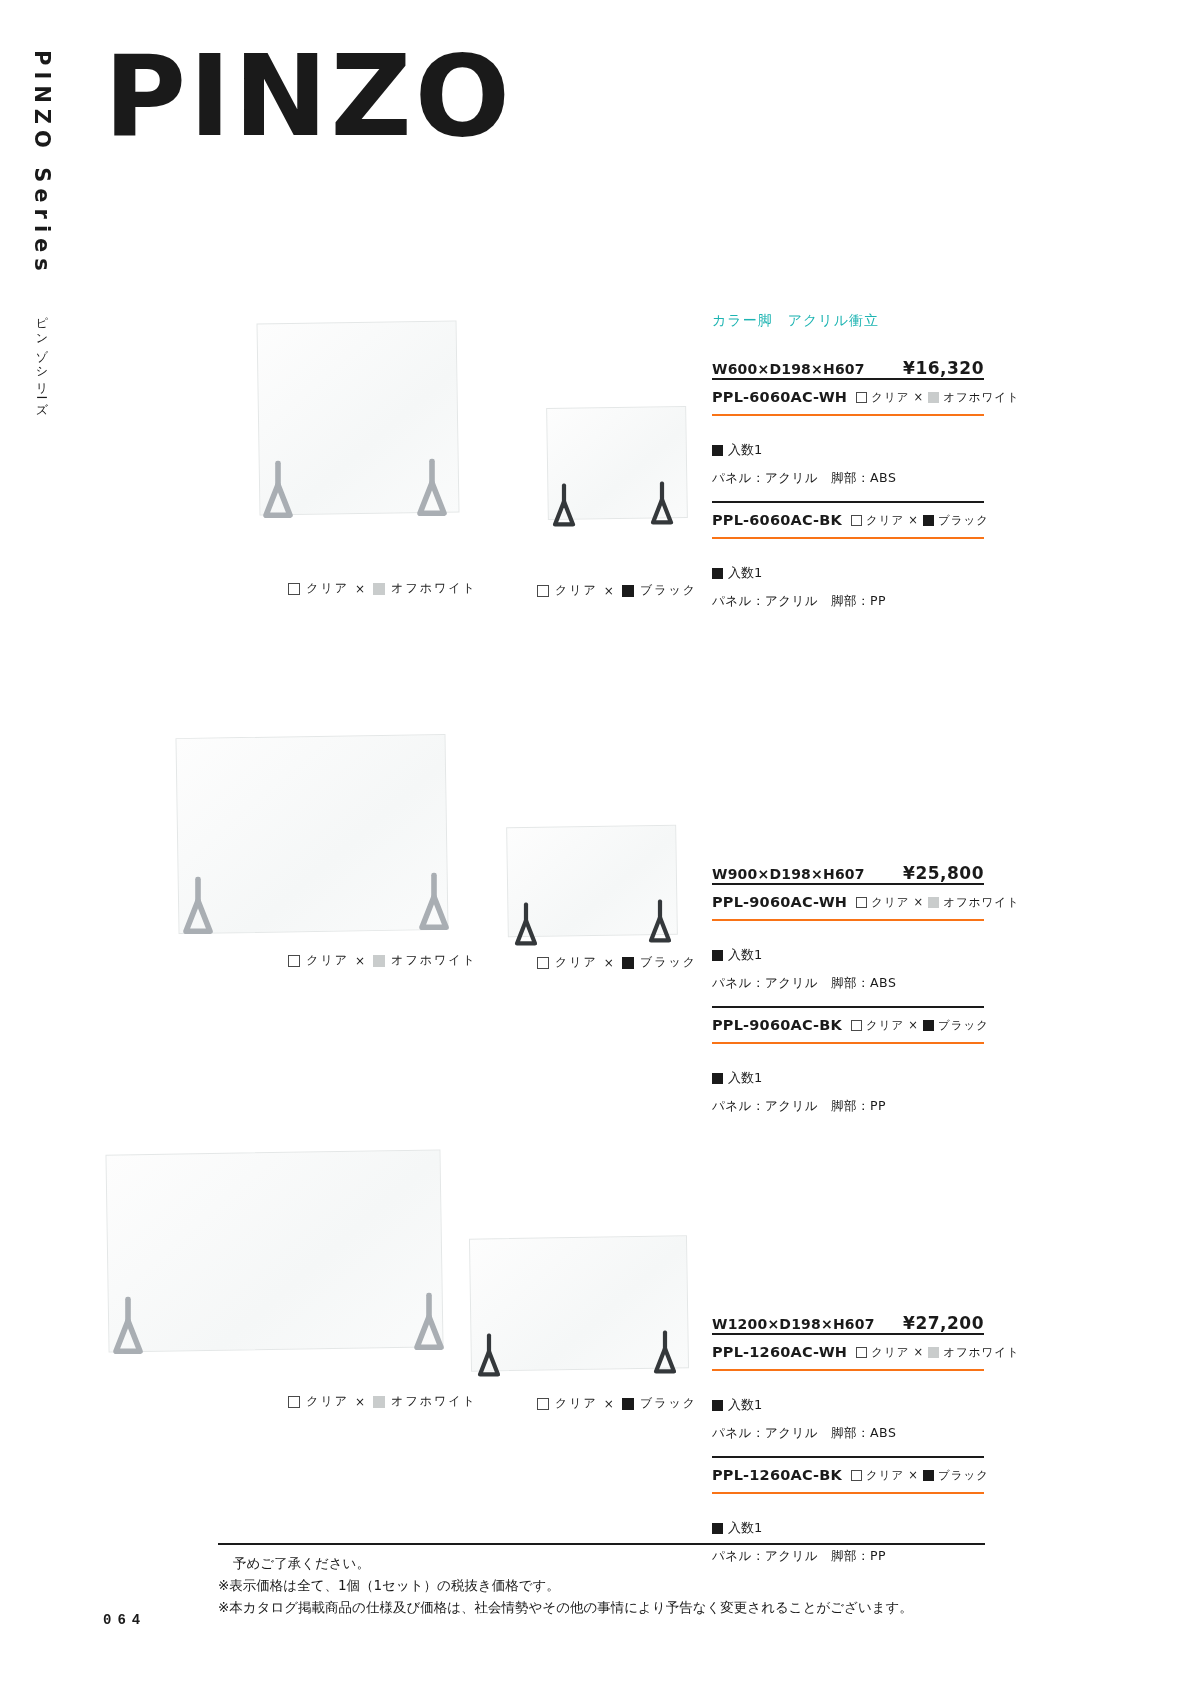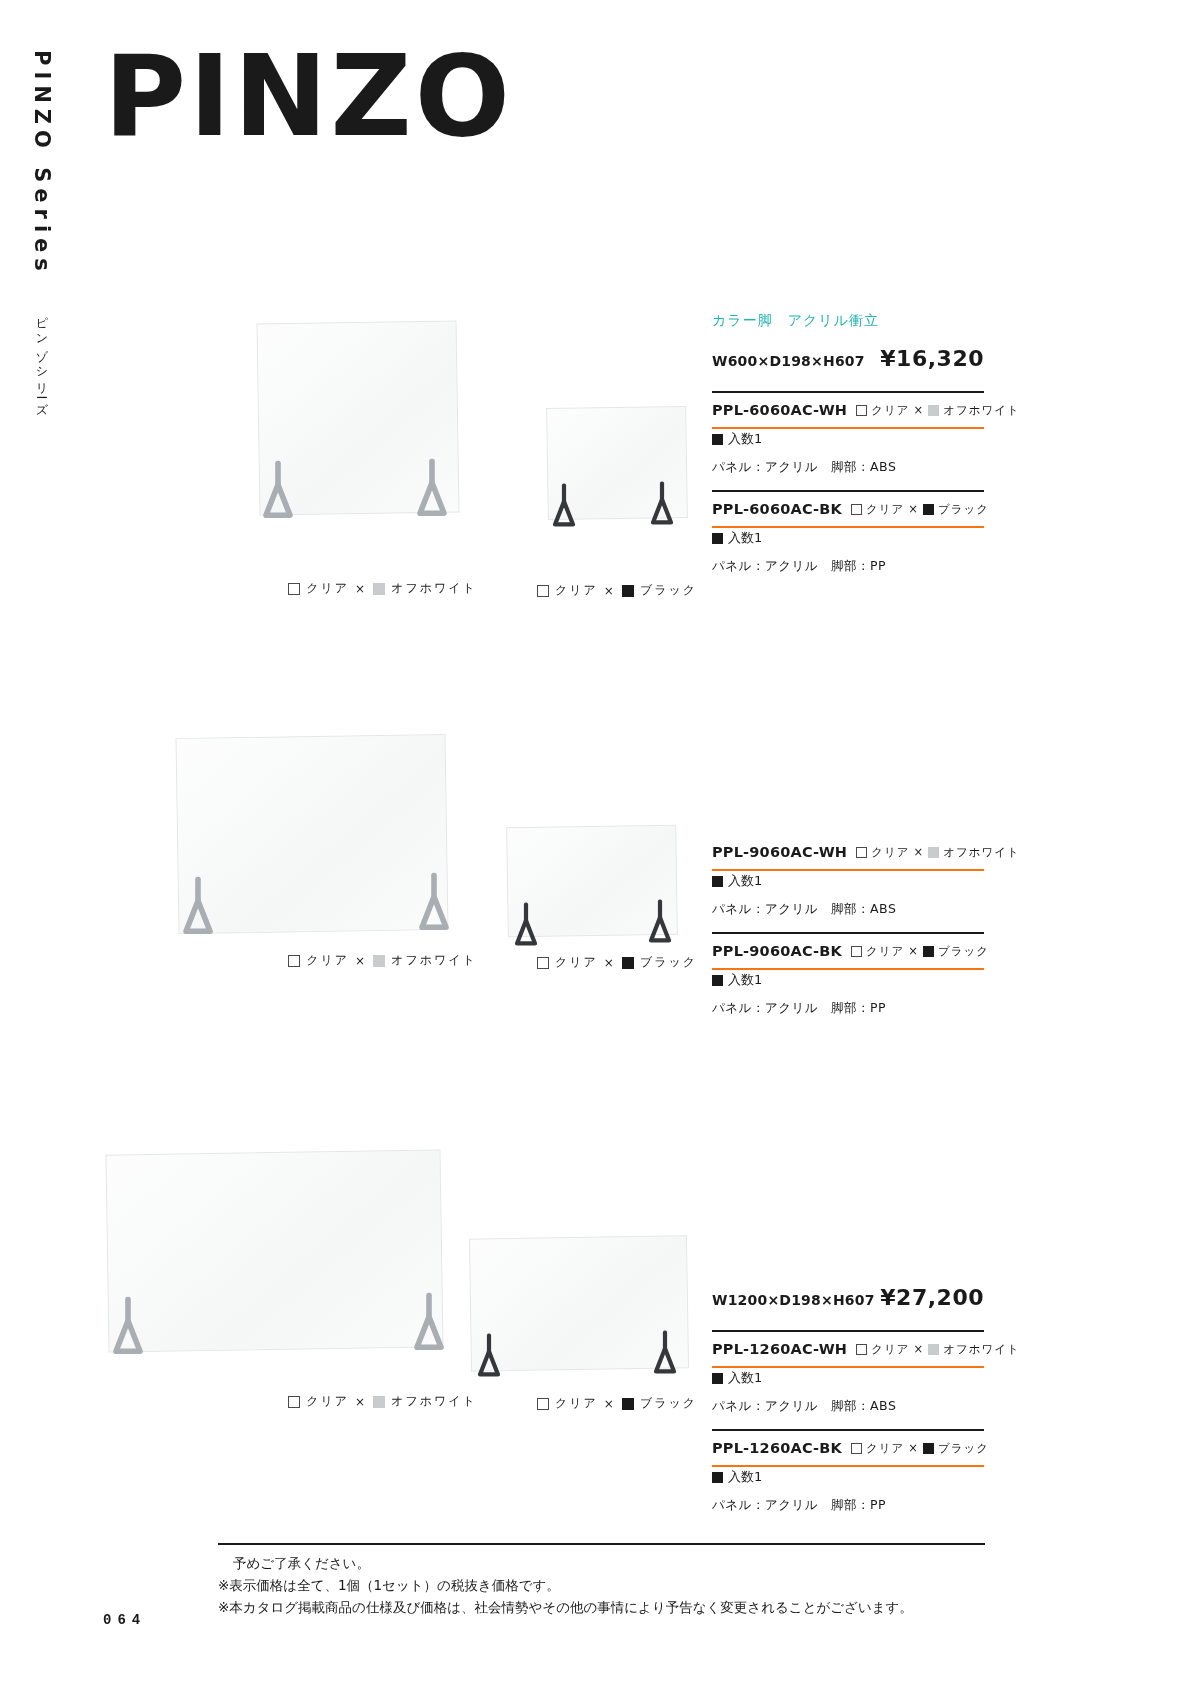--- a/index.html
+++ b/index.html
@@ -37,29 +37,29 @@
     display:flex;align-items:center;justify-content:center;gap:6px;}
   .sw{display:inline-block;width:12px;height:12px;flex:0 0 auto;}
   .sw-clear{border:1.5px solid #4a4a4a;background:#ffffff;}
   .sw-offwhite{background:var(--swatch-offwhite);}
   .sw-black{background:var(--swatch-black);}
 
   
   .spec-block{position:absolute;width:272px;}
   .spec-heading{color:var(--accent);font-size:14px;font-weight:400;letter-spacing:1px;margin-bottom:16px;}
   .dims-row{display:flex;justify-content:space-between;align-items:baseline;
-    padding-bottom:20px;border-bottom:2px solid #1a1a1a;}
+    padding-bottom:0;border-bottom:2px solid #1a1a1a;margin-top:28px;}
   .dims{font-size:14px;font-weight:600;letter-spacing:0.2px;}
-  .price{font-size:22px;font-weight:800;letter-spacing:0.5px;}
+  .price{font-size:17px;font-weight:800;letter-spacing:0.5px;}
   .code-row{display:flex;align-items:center;gap:9px;padding:9px 0;border-bottom:2px solid #f97316;}
   .code-row.second{border-top:2px solid #1a1a1a;margin-top:14px;}
   .code{font-size:14.5px;font-weight:700;letter-spacing:0.2px;white-space:nowrap;}
   .combo{display:inline-flex;align-items:center;gap:4px;font-size:11.5px;letter-spacing:1px;white-space:nowrap;}
   .combo .sw{width:11px;height:11px;}
-  .qty-row{display:flex;align-items:center;gap:3px;padding:1px 0 2px;font-size:13px;}
+  .qty-row{display:flex;align-items:center;gap:3px;padding:25px 0 2px;font-size:13px;}
   .blk-sq{display:inline-block;width:11px;height:11px;background:#1a1a1a;margin-right:2px;}
   .spec-row{font-size:12.5px;padding:9px 0 0;letter-spacing:0.5px;}
 
   
   .footer-rule{position:absolute;left:218px;top:1543px;width:767px;height:2px;background:#1a1a1a;}
   .notes{position:absolute;left:218px;top:1553px;width:795px;font-size:13.5px;line-height:1.62;color:#1a1a1a;}
   .note-indent{padding-left:15px;}
   .page-number{position:absolute;left:103px;top:1612px;font-size:14px;font-weight:700;letter-spacing:6px;font-family:Liberation Mono, monospace;}
 </style>
 </head>
@@ -189,20 +189,24 @@
     <span>オフホワイト</span>
   </div>
   <div class="caption" style="left:537px;top:954px;width:160px;">
     <span class="sw sw-clear"></span>
     <span>クリア</span>
     <span>×</span>
     <span class="sw sw-black"></span>
     <span>ブラック</span>
   </div>
   <div class="spec-block" style="left:712px;top:835px;">
+    <div class="dims-row">
+      <span class="dims">W900×D198×H607</span>
+      <span class="price">¥25,800</span>
+    </div>
     <div class="code-row">
       <span class="code">PPL-9060AC-WH</span>
       <span class="combo">
         <span class="sw sw-clear"></span>
         <span>クリア</span>
         <span>×</span>
         <span class="sw sw-offwhite"></span>
         <span>オフホワイト</span>
       </span>
     </div>

